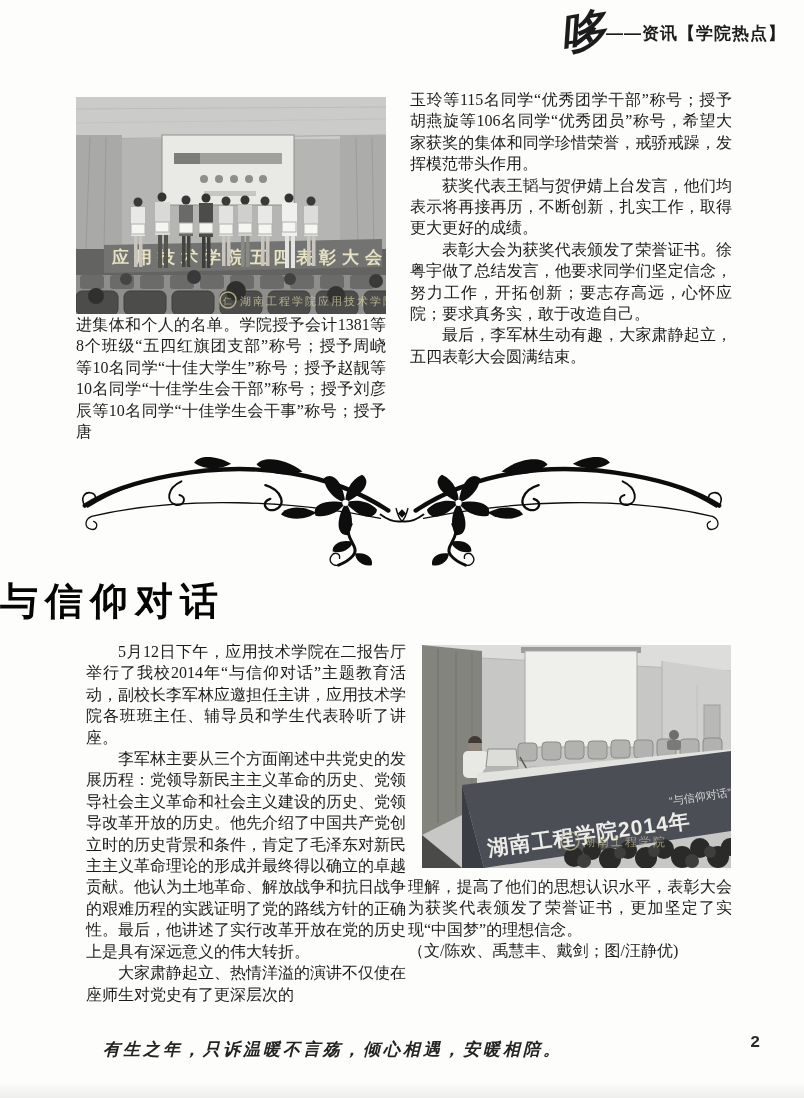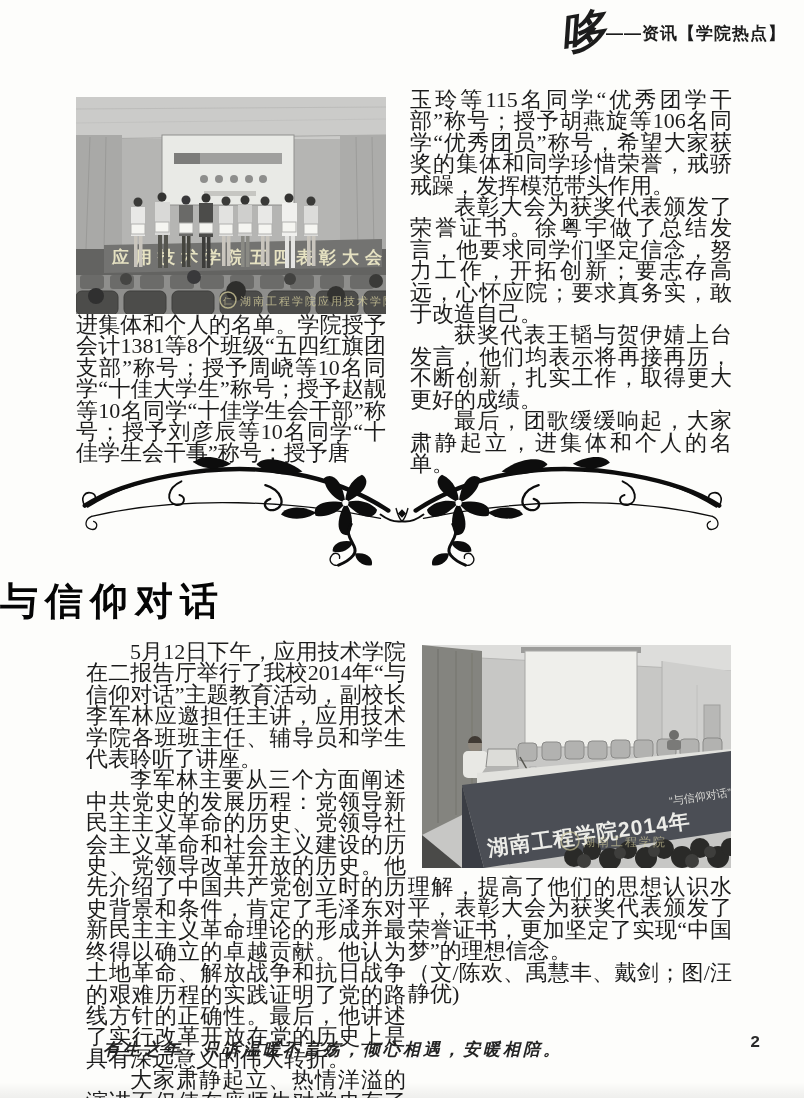--- a/index.html
+++ b/index.html
@@ -7,21 +7,21 @@
         color:#1c1c1c;font-family:"Liberation Serif","DejaVu Serif",serif;overflow:hidden;}
 
   
   .masthead{position:absolute;top:10px;right:18px;display:flex;align-items:flex-start;}
   .script-char{font-family:"DejaVu Serif",serif;font-weight:bold;font-style:italic;
                font-size:44px;line-height:1;transform:rotate(-10deg);margin-right:2px;}
   .section-heading{font-family:"Liberation Sans","DejaVu Sans",sans-serif;font-weight:bold;
                    font-size:17px;letter-spacing:1px;margin-top:12px;}
 
   
-  .bodytext{font-size:22px;line-height:21.4px;text-align:justify;text-justify:inter-character;}
+  .bodytext{font-size:16px;line-height:21.4px;text-align:justify;text-justify:inter-character;}
   .bodytext p{margin:0;}
   .bodytext p.ind{text-indent:2em;}
   .credit1{text-indent:172px;}
   .hl{background:#ccd3d9;}
 
   .col{position:absolute;}
   #a1-left{left:76px;top:97px;width:310px;}
   #a1-left .bodytext{margin-top:0;}
   #a1-right{left:410px;top:89px;width:322px;}
   #a2-left{left:76px;top:641px;width:320px;margin-left:10px;}
@@ -189,23 +189,23 @@
         </g>
       </svg>
     </figure>
     <div class="bodytext">
       <p>进集体和个人的名单。学院授予会计1381等8个班级“五四红旗团支部”称号；授予周峣等10名同学“十佳大学生”称号；授予赵靓等10名同学“十佳学生会干部”称号；授予刘彦辰等10名同学“十佳学生会干事”称号；授予唐</p>
     </div>
   </div>
 
   <div class="col bodytext" id="a1-right">
     <p>玉玲等115名同学“优秀团学干部”称号；授予胡燕旋等106名同学“优秀团员”称号，希望大家获奖的集体和同学珍惜荣誉，戒骄戒躁，发挥模范带头作用。</p>
+    <p class="ind">获奖代表王韬与贺伊婧上台发言，他们均表示将再接再历，不断创新，扎实工作，取得更大更好的成绩。</p>
     <p class="ind">表彰大会为获奖代表颁发了荣誉证书。徐粤宇做了总结发言，他要求同学们坚定信念，努力工作，开拓创新；要志存高远，心怀应院；要求真务实，敢于改造自己。</p>
-    <p class="ind">获奖代表王韬与贺伊婧上台发言，他们均表示将再接再历，不断创新，扎实工作，取得更大更好的成绩。</p>
-    <p class="ind">最后，团歌缓缓响起，大家肃静起立，进集体和个人的名单。</p>
+    <p class="ind">最后，李军林生动有趣，大家肃静起立，五四表彰大会圆满结束。</p>
   </div>
 
   <svg class="floral-divider" viewBox="0 0 660 125">
     <g id="fl-half" stroke="#0d0d0d" fill="none" stroke-linecap="round">
       <path d="M344,60 C402,22 478,8 566,24 C610,32 638,44 655,55" stroke-width="4.5"></path>
       <path d="M566,24 C600,30 630,42 652,56" stroke-width="2"></path>
       <path d="M655,55 c5,-8 0,-15 -7,-13 c-6,2 -5,11 2,11" stroke-width="1.6"></path>
       <path d="M352,68 C440,50 556,44 648,66" stroke-width="1.3"></path>
       <path d="M648,66 c7,3 8,11 1,13 c-6,2 -9,-6 -3,-8" stroke-width="1.3"></path>
       <path d="M470,34 c-17,5 -22,21 -10,25 c10,3 15,-8 5,-11" stroke-width="2.4"></path>

